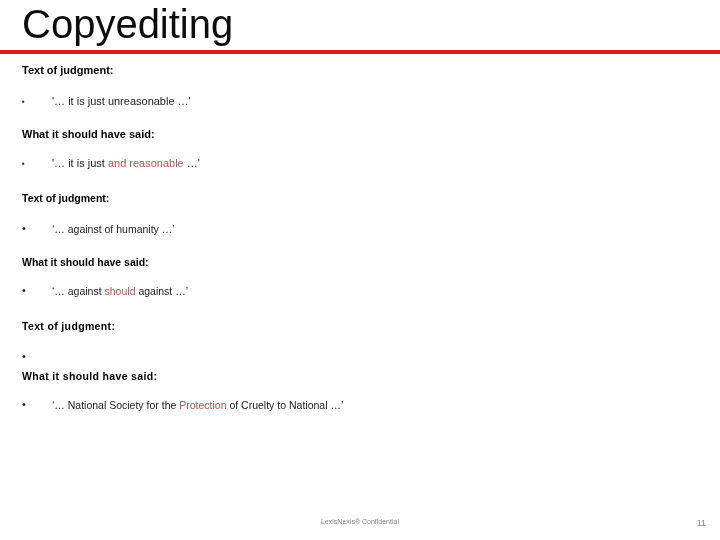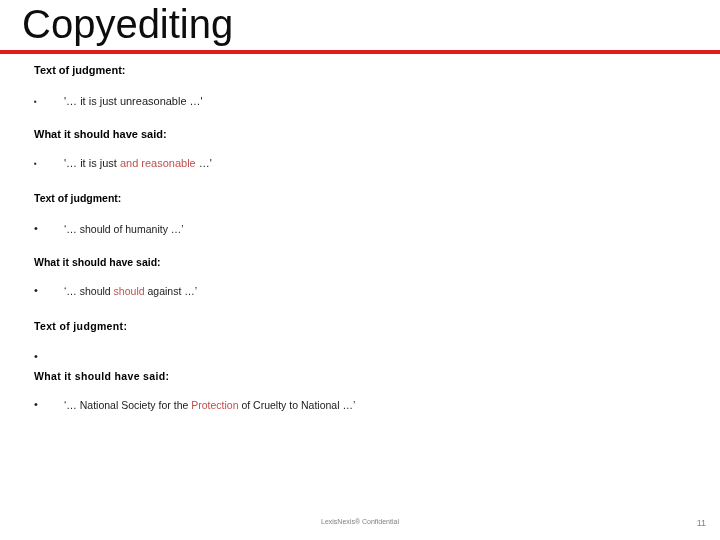--- a/index.html
+++ b/index.html
@@ -33,21 +33,21 @@
     left: 0;
     top: 50px;
     width: 720px;
     height: 4px;
     background: #E01B1B;
   }
 
   
   .content {
     position: absolute;
-    left: 12px;
+    left: 0;
     top: 64px;
     width: 624px;
   }
   .block {
     position: relative;
   }
   .heading {
     font-size: 11px;
     font-weight: bold;
     color: #000000;
@@ -138,28 +138,28 @@
     </div>
   </div>
 
   <div class="sp-blk"></div>
 
   <div class="block b2">
     <div class="heading">Text of judgment:</div>
     <div class="sp-h1"></div>
     <div class="bullet-row">
       <span class="bullet-mark">•</span>
-      <span class="bullet-text">‘… should of humanity …’</span><span class="hl"></span><span></span>
+      <span class="bullet-text">‘… against of humanity …’</span><span class="hl"></span><span></span>
     </div>
     <div class="sp-b"></div>
     <div class="heading">What it should have said:</div>
     <div class="sp-h2"></div>
     <div class="bullet-row">
       <span class="bullet-mark">•</span>
-      <span class="bullet-text">‘… should </span><span class="hl">should</span><span> against …’</span>
+      <span class="bullet-text">‘… against </span><span class="hl">should</span><span> against …’</span>
     </div>
   </div>
 
   <div class="sp-blk"></div>
 
   <div class="block b3">
     <div class="heading">Text of judgment:</div>
     <div class="sp-h1"></div>
     <div class="bullet-row">
       <span class="bullet-mark">•</span>

